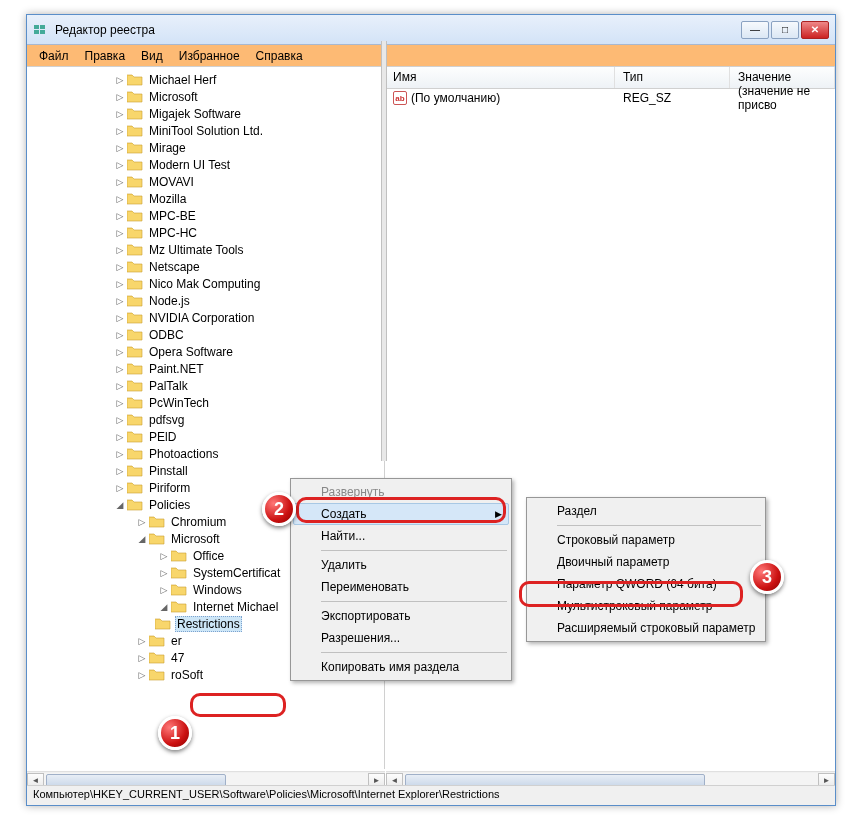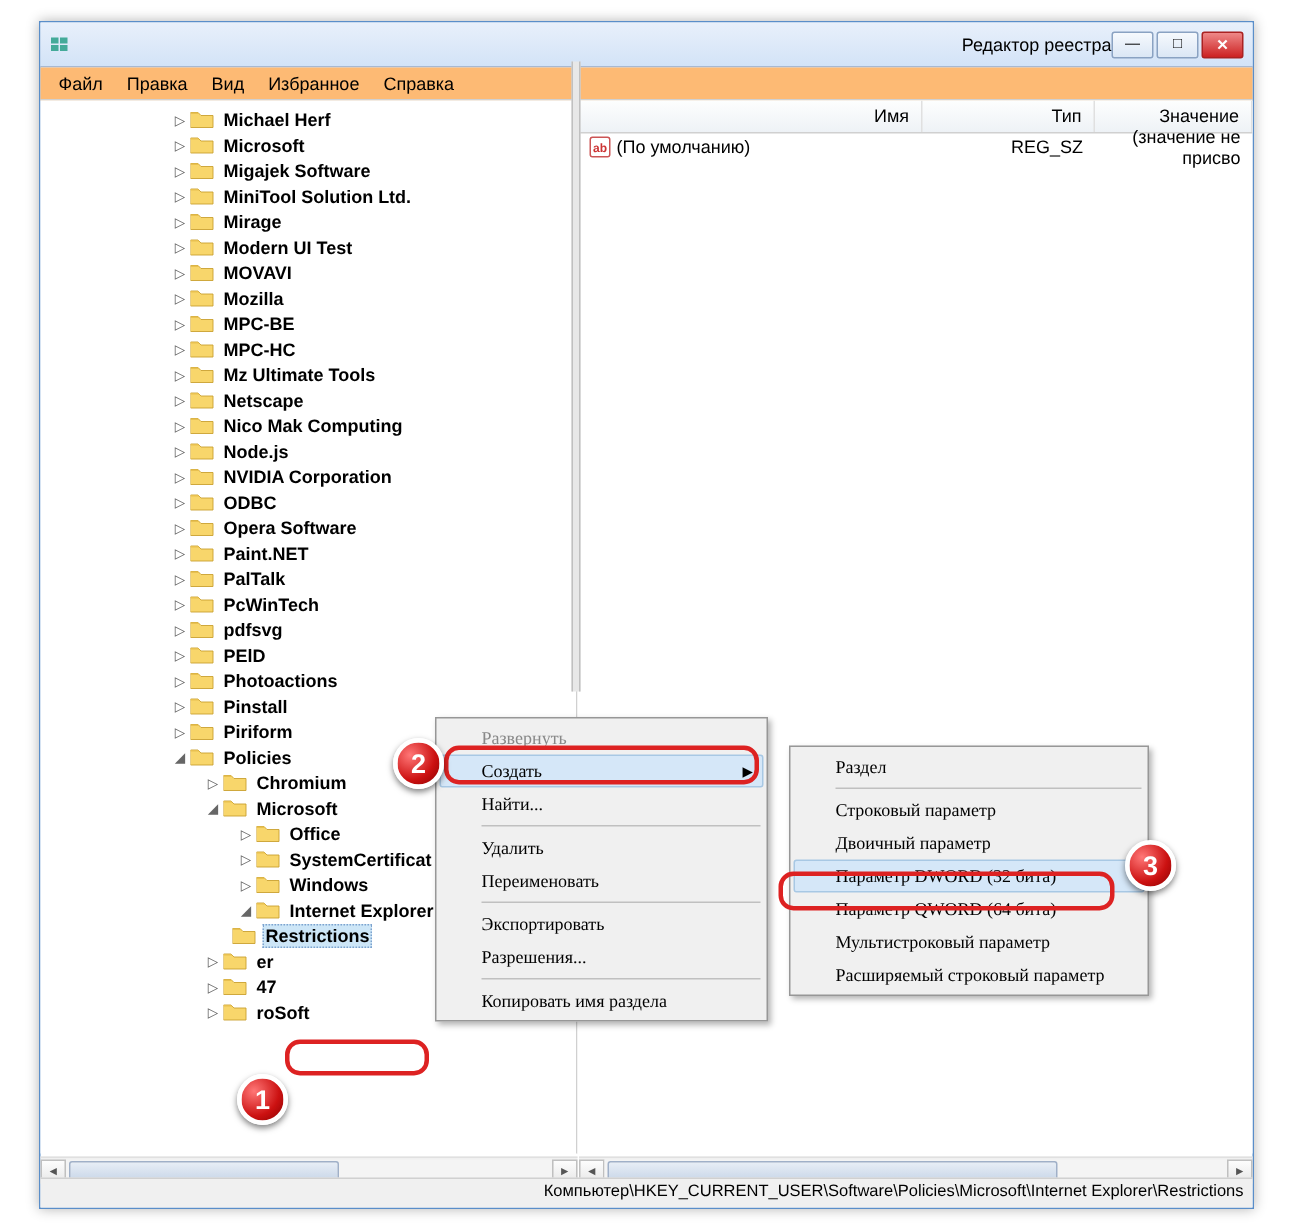--- a/index.html
+++ b/index.html
@@ -1,50 +1,50 @@
 <!DOCTYPE html>
 <html><head>
 <meta charset="utf-8">
 <style>
 * { box-sizing: border-box; margin: 0; padding: 0; }
 body { font-family: "Segoe UI", Tahoma, sans-serif; font-size: 12px; background: #fff; width: 859px; height: 820px; position: relative; color: #000; }
-.outer { position: absolute; left: 26px; top: 14px; width: 810px; height: 792px; border: 1px solid #5a8ec9; background: #fff; box-shadow: 0 0 8px rgba(0,0,0,0.3); text-align: right; }
+.outer { position: absolute; left: 26px; top: 14px; width: 810px; height: 792px; border: 1px solid #5a8ec9; background: #fff; box-shadow: 0 0 8px rgba(0,0,0,0.3); }
 .titlebar { height: 30px; background: linear-gradient(#e8f0fb,#d3e3f7); border-bottom: 1px solid #a8b8d0; display: flex; align-items: center; padding: 0 6px; }
 .titlebar .app-icon { width: 16px; height: 16px; margin-right: 6px; }
 .titlebar .title { flex: 1; font-size: 12px; }
 .win-btns { display: flex; gap: 2px; }
 .win-btn { width: 28px; height: 18px; border: 1px solid #8aa2c2; background: linear-gradient(#f6f9fd,#dbe7f5); border-radius: 2px; display: flex; align-items: center; justify-content: center; font-size: 10px; }
 .win-btn.close { background: linear-gradient(#e88,#c22); border-color: #a22; color: #fff; font-weight: bold; }
 .menubar { height: 22px; display: flex; align-items: center; padding: 0 4px; border-bottom: 1px solid #d0d0d0; background: #fdba74; }
 .menubar span { padding: 2px 8px; cursor: default; }
 .content { position: absolute; top: 52px; left: 0; right: 0; bottom: 36px; display: flex; }
 .tree-pane { width: 358px; border-right: 1px solid #d0d0d0; overflow: hidden; position: relative; background: #fff; }
 .tree { padding: 4px 0 0 0; }
 .tree-row { display: flex; align-items: center; height: 17px; white-space: nowrap; }
 .exp { width: 10px; height: 10px; display: inline-flex; align-items: center; justify-content: center; color: #666; font-size: 9px; margin-right: 2px; cursor: pointer; }
 .folder-icon { width: 16px; height: 13px; margin-right: 4px; flex-shrink: 0; }
 .folder-icon svg { width: 16px; height: 13px; }
-.label { padding: 1px 2px; font-weight: bold; }
+.label { padding: 1px 2px; }
 .label.sel { background: #cde6f7; border: 1px dotted #7da2ce; padding: 0 1px; }
 .list-pane { flex: 1; background: #fff; position: relative; overflow: hidden; }
 .list-header { height: 22px; background: linear-gradient(#fdfefe,#eef2f6); border-bottom: 1px solid #d0d0d0; display: flex; }
 .list-header .col { padding: 3px 8px; border-right: 1px solid #e0e0e0; font-size: 12px; }
 .list-row { display: flex; height: 18px; align-items: center; }
 .list-row .cell { padding: 0 8px; font-size: 12px; }
 .ab-icon { width: 14px; height: 14px; border: 1px solid #c55; background: #fff; color: #c33; font-size: 8px; font-weight: bold; display: inline-flex; align-items: center; justify-content: center; margin-right: 4px; border-radius: 2px; }
 .statusbar { position: absolute; left: 0; right: 0; bottom: 0; height: 20px; background: #f0f0f0; border-top: 1px solid #d0d0d0; padding: 2px 6px; font-size: 11px; }
 .scrollbar-h { position: absolute; bottom: 16px; height: 18px; background: #f0f0f0; border-top: 1px solid #e0e0e0; display: flex; align-items: center; }
 .scrollbar-h.left { left: 0; width: 358px; }
 .scrollbar-h.right { left: 359px; right: 0; }
 .sb-btn { width: 17px; height: 16px; background: linear-gradient(#fdfdfd,#e8e8e8); border: 1px solid #c0c0c0; font-size: 8px; display: flex; align-items: center; justify-content: center; color: #555; }
 .sb-track { flex: 1; height: 16px; background: #f4f4f4; position: relative; }
 .sb-thumb { position: absolute; height: 14px; top: 1px; background: linear-gradient(#e8eef6,#c8d6e8); border: 1px solid #a0b0c8; border-radius: 2px; }
 .splitter { position: absolute; left: 354px; top: 26px; width: 6px; height: 420px; background: #e8e8e8; border-left: 1px solid #c0c0c0; border-right: 1px solid #c0c0c0; }
 .ctx-menu { position: absolute; background: #f0f0f0; border: 1px solid #979797; box-shadow: 2px 2px 4px rgba(0,0,0,0.3); padding: 2px; z-index: 10; }
-.ctx-item { height: 22px; display: flex; align-items: center; padding: 0 20px 0 28px; font-size: 12px; position: relative; white-space: nowrap; font-family: Liberation Serif, serif; }
+.ctx-item { height: 22px; display: flex; align-items: center; padding: 0 20px 0 28px; font-size: 12px; position: relative; white-space: nowrap; }
 .ctx-item.hover { background: #d5e7f8; border: 1px solid #a8c8e4; border-radius: 2px; padding: 0 19px 0 27px; }
 .ctx-item.disabled { color: #888; }
 .ctx-sep { height: 1px; background: #c0c0c0; margin: 3px 2px 3px 28px; }
 .ctx-arrow { position: absolute; right: 6px; font-size: 9px; }
 .badge { position: absolute; width: 34px; height: 34px; border-radius: 50%; background: radial-gradient(circle at 30% 30%, #f77, #c11 60%, #800); border: 3px solid #fff; box-shadow: 0 2px 4px rgba(0,0,0,0.5); color: #fff; font-weight: bold; font-size: 18px; display: flex; align-items: center; justify-content: center; z-index: 30; }
 .highlight { position: absolute; border: 3px solid #d22; border-radius: 10px; z-index: 20; pointer-events: none; }
 </style>
 </head>
 <body>
 
@@ -324,21 +324,21 @@
                 <path d="M0 2 L5 2 L6 3 L0 3 Z" fill="#e8c050"></path>
               </svg></span>
             <span class="label">Windows</span>
           </div>
           <div class="tree-row" style="padding-left:132px">
             <span class="exp">◢</span>
             <span class="folder-icon"><svg viewBox="0 0 16 13">
                 <path d="M0 2 L5 2 L7 4 L15 4 L15 12 L0 12 Z" fill="#f8d66b" stroke="#c9a030" stroke-width="0.6"></path>
                 <path d="M0 2 L5 2 L6 3 L0 3 Z" fill="#e8c050"></path>
               </svg></span>
-            <span class="label">Internet Explorer</span>
+            <span class="label">Internet Michael</span>
           </div>
           <div class="tree-row" style="padding-left:116px">
             <span class="exp"></span>
             <span class="folder-icon"><svg viewBox="0 0 16 13">
                 <path d="M0 2 L5 2 L7 4 L15 4 L15 12 L0 12 Z" fill="#f8d66b" stroke="#c9a030" stroke-width="0.6"></path>
                 <path d="M0 2 L5 2 L6 3 L0 3 Z" fill="#e8c050"></path>
               </svg></span>
             <span class="label sel">Restrictions</span>
           </div>
           <div class="tree-row" style="padding-left:110px">
@@ -441,23 +441,20 @@
   <div class="ctx-item">
       <span>Раздел</span>
     </div>
   <div class="ctx-sep"></div>
   <div class="ctx-item">
       <span>Строковый параметр</span>
     </div>
   <div class="ctx-item">
       <span>Двоичный параметр</span>
     </div>
-  <div class="ctx-item hover">
-      <span>Параметр DWORD (32 бита)</span>
-    </div>
   <div class="ctx-item">
       <span>Параметр QWORD (64 бита)</span>
     </div>
   <div class="ctx-item">
       <span>Мультистроковый параметр</span>
     </div>
   <div class="ctx-item">
       <span>Расширяемый строковый параметр</span>
     </div>
 </div>

